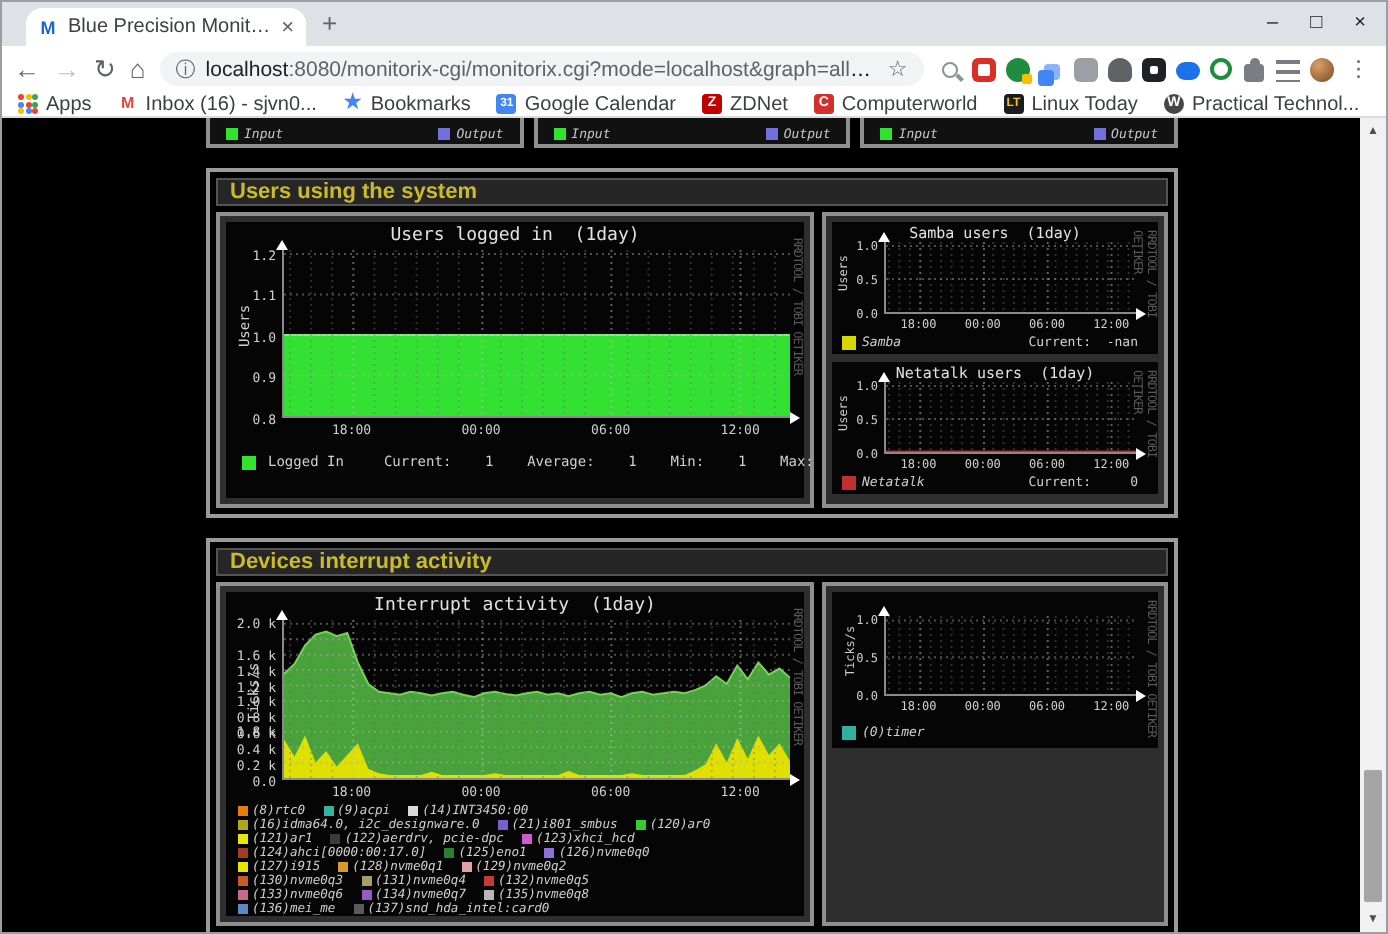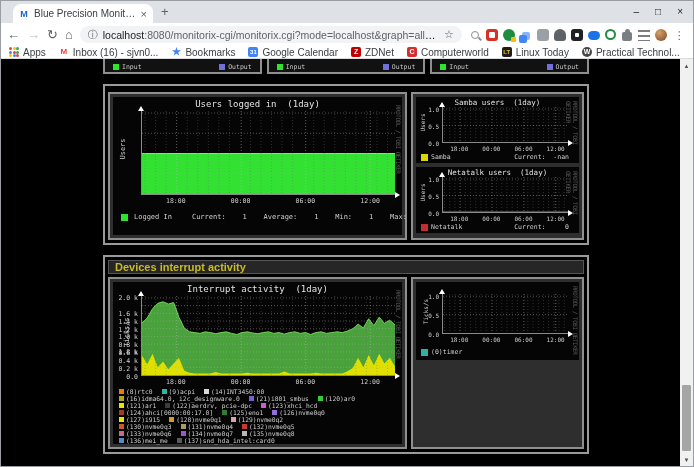--- a/index.html
+++ b/index.html
@@ -63,21 +63,21 @@
   .bmi-wp { background:#464646; color:#fff; border-radius:50%; font-size:7px; }
   .bm-right { margin-left:auto; display:flex; align-items:center; gap:8px; }
 
   
   .page { flex:1; background:#000; position:relative; overflow:hidden; }
   .content { margin-left:102px; width:486px; }
 
   .pbox-row { display:flex; gap:5px; margin-top:0; }
   .pbox { flex:1; height:15px; border:2px solid #8f8f8f; border-top:none; background:#111; display:flex; align-items:flex-end; }
   .pbox-leg { width:100%; display:flex; justify-content:space-between; padding:0 8px 1px 8px; font-family:"DejaVu Sans Mono", monospace; font-size:6.5px; color:#c8c8c8; }
-  .leg-it { display:flex; align-items:center; gap:3px; }
+  .leg-it { display:flex; align-items:center; gap:3px;font-style:italic; }
   .sw { width:6px; height:6px; flex:none; }
 
   .section { border:2px solid #9a9a9a; background:#000; padding:3px; margin-top:10px; }
   .sec-header { background:#262626; border:1px solid #555; color:#c9bc28; font-weight:bold; font-size:11px; padding:0 6px; height:14px; line-height:13px; }
   .sec-body { display:flex; gap:4px; margin-top:3px; }
   .panel { border:2px solid #8f8f8f; background:#2e2e2e; padding:3px; }
   .panel-left { width:299px; flex:none; }
   .panel-right { flex:1; display:flex; flex-direction:column; gap:4px; }
 
   
@@ -272,25 +272,33 @@
               </span>
               <span class="leg-it">
                 <span class="sw" style="background:#7070d8"></span>
                 <span>Output</span>
               </span>
             </div>
           </div>
         </div>
 
       <div class="section">
+        <div class="sec-header">Users using the system</div>
         <div class="sec-body">
           <div class="panel panel-left">
             <div class="rrd rrd-users">
               <div class="rrd-title">Users logged in  (1day)</div>
               <div class="rrd-ylabel">Users</div>
+              <div class="yticks">
+                  <span style="top: calc(2.4% - 3.5px);">1.2</span>
+                  <span style="top: calc(26.8% - 3.5px);">1.1</span>
+                  <span style="top: calc(51.2% - 3.5px);">1.0</span>
+                  <span style="top: calc(75.6% - 3.5px);">0.9</span>
+                  <span style="top: calc(100% - 3.5px);">0.8</span>
+                </div>
               <div class="plot">
                 <span class="arrow-up"></span>
                 <span class="arrow-right"></span>
               <svg viewBox="0 0 100 100" preserveAspectRatio="none">
                     <polygon points="0,100 0.00,51.22 100.00,51.22 100,100" fill="#32e132"></polygon>
                     <polyline points="0.00,51.22 100.00,51.22" fill="none" stroke="#7cf37c" stroke-width="1" vector-effect="non-scaling-stroke"></polyline>
                   </svg>
                   <svg>
                     <line x1="1.2%" y1="0%" x2="1.2%" y2="100%" stroke="rgba(110,110,110,0.4)" stroke-width="1" stroke-dasharray="1,2"></line>
                     <line x1="5.366666666666667%" y1="0%" x2="5.366666666666667%" y2="100%" stroke="rgba(110,110,110,0.4)" stroke-width="1" stroke-dasharray="1,2"></line>

